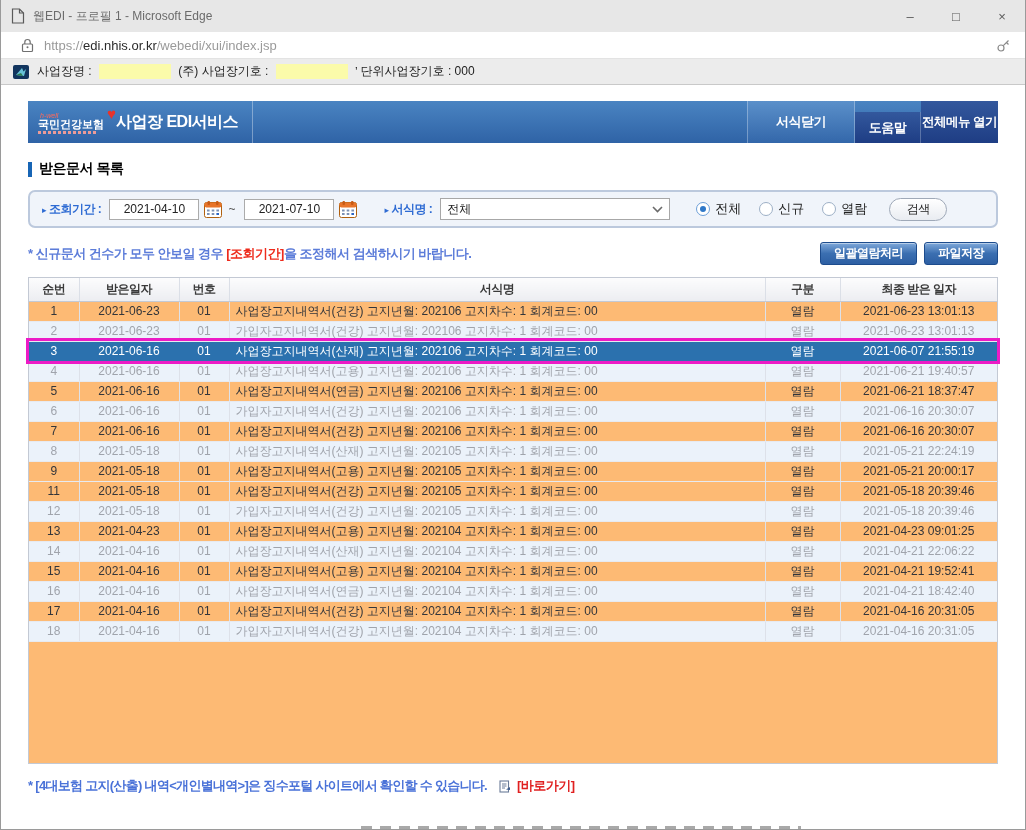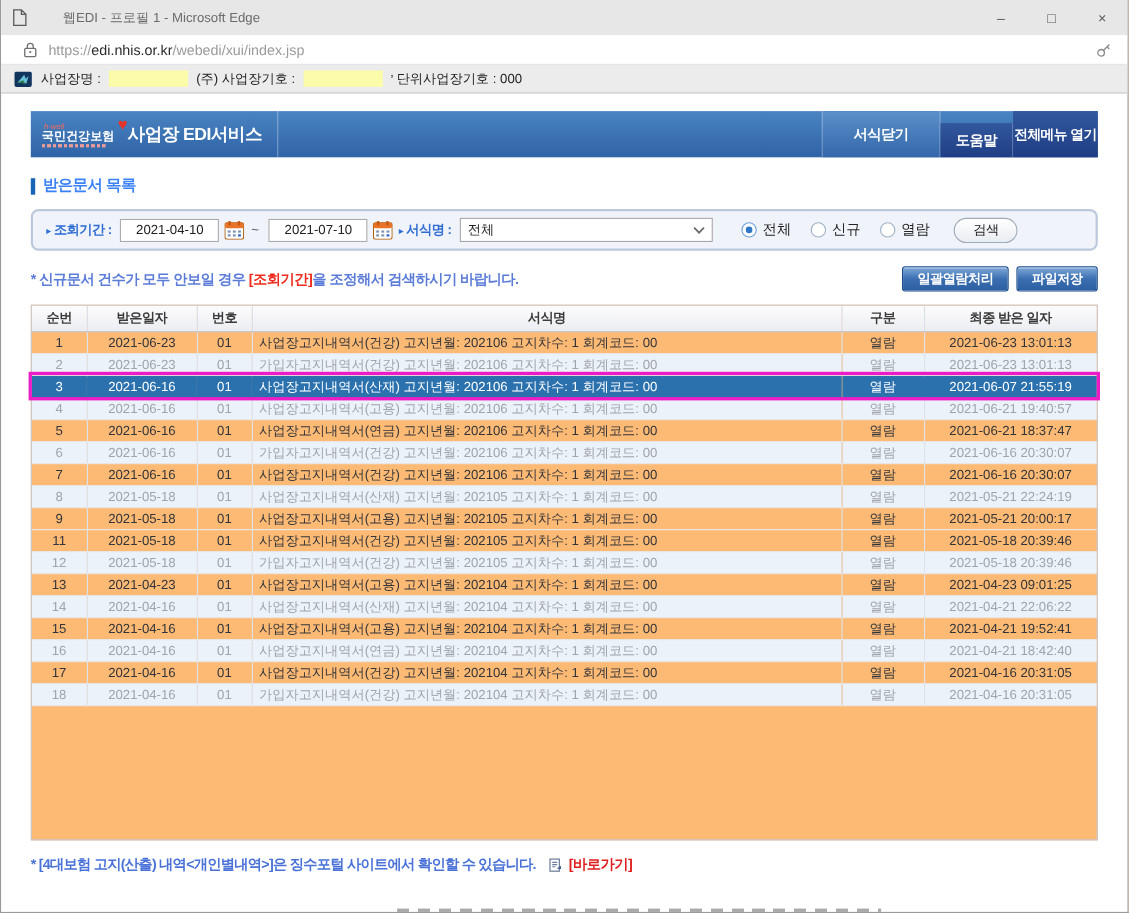--- a/index.html
+++ b/index.html
@@ -4,21 +4,21 @@
 <style>
   * { margin:0; padding:0; box-sizing:border-box; }
   html,body { width:1026px; height:830px; overflow:hidden; }
   body {
     font-family:"Liberation Sans","DejaVu Sans",sans-serif;
     background:#fff; position:relative;
     border-left:1px solid #9a9a9a; border-right:1px solid #9a9a9a; border-bottom:1px solid #9a9a9a;
   }
 
   
-  .titlebar { height:32px; background:#e7e7e7; display:flex; align-items:center;gap:24px; }
+  .titlebar { height:32px; background:#e7e7e7; display:flex; align-items:center; }
   .titlebar .doc-ic { margin:0 8px 0 10px; }
   .titlebar .title { font-size:12px; color:#6b6b6b; flex:1; }
   .win-controls { display:flex; height:100%; }
   .win-btn { width:46px; height:100%; display:flex; align-items:center; justify-content:center;
              font-size:13px; color:#5a5a5a; cursor:default; }
 
   .urlrow { height:27px; background:#fff; display:flex; align-items:center; border-bottom:1px solid #e3e3e3; }
   .urlrow .lock { margin:0 10px 0 20px; }
   .url { font-size:13px; color:#9a9a9a; flex:1; }
   .url .domain { color:#2b2b2b; }
@@ -48,21 +48,21 @@
   .hdr-btn { display:flex; align-items:center; justify-content:center; color:#fff; font-weight:bold;
              font-size:13px; cursor:pointer; letter-spacing:-.5px; }
   .btn-closeform { width:108px; background:linear-gradient(#5b90ca,#3367aa);
              border-left:1px solid rgba(255,255,255,.3); border-right:1px solid rgba(255,255,255,.3); }
   .btn-dark { background:linear-gradient(#33589d,#1e3d84); }
   .btn-help { width:66px; border-right:1px solid rgba(255,255,255,.25);margin-top:11px; }
   .btn-allmenu { width:77px; font-size:12.5px; }
 
   .section-title { margin-top:17px; display:flex; align-items:center; }
   .section-title .bar { width:4px; height:15px; background:#1765b5; margin-right:7px; }
-  .section-title .txt { font-size:14px; font-weight:bold; color:#3b82f6; letter-spacing:-.5px; }
+  .section-title .txt { font-size:14px; font-weight:bold; color:#000000; letter-spacing:-.5px; }
 
   
   .search-panel { margin-top:12px; height:38px; background:#f0f4fa; border:2px solid #bcc9dd;
                   border-radius:7px; display:flex; align-items:center; padding:0 12px; font-size:12px; }
   .lbl { color:#2e6bd3; font-weight:bold; letter-spacing:-.5px; white-space:nowrap; }
   .lbl .arr { font-size:9px; color:#2e6bd3; margin-right:3px; }
   .date-input { width:90px; height:21px; border:1px solid #ababab; background:#fff; text-align:center;
                 font-size:12px; color:#222; font-family:inherit; margin-left:8px; }
   .cal { margin:0 5px; cursor:pointer; }
   .tilde { color:#555; margin:0 1px; }
@@ -219,21 +219,21 @@
           <g fill="#7d91b4">
             <rect x="3" y="8.5" width="2.6" height="2"></rect>
             <rect x="7.7" y="8.5" width="2.6" height="2"></rect>
             <rect x="12.4" y="8.5" width="2.6" height="2"></rect>
             <rect x="3" y="12" width="2.6" height="2"></rect>
             <rect x="7.7" y="12" width="2.6" height="2"></rect>
           </g>
           <rect x="12.4" y="12" width="2.6" height="2" fill="#2d66c4"></rect>
         </svg>
     </span>
-    <span class="lbl" style=""><span class="arr">▸</span><span>서식명 :</span></span>
+    <span class="lbl" style="margin-left:22px"><span class="arr">▸</span><span>서식명 :</span></span>
     <div class="form-select">
       <span>전체</span>
       <span>
           <svg width="11" height="7" viewBox="0 0 11 7">
             <path d="M1 1l4.5 4.5L10 1" fill="none" stroke="#6a6a6a" stroke-width="1.6"></path>
           </svg>
         </span>
     </div>
     <div class="radios">
       <span class="radio checked">

